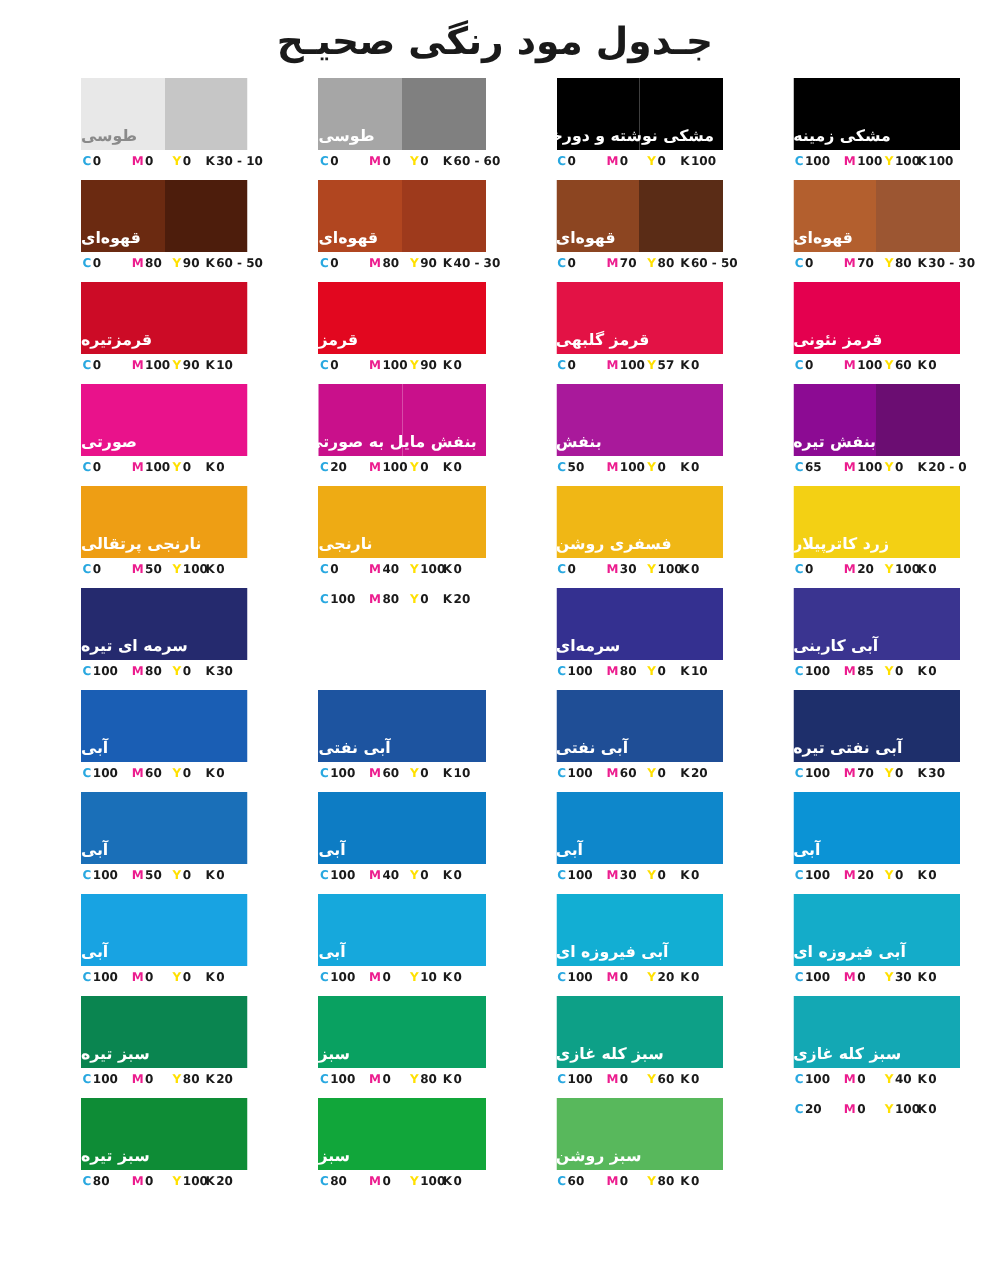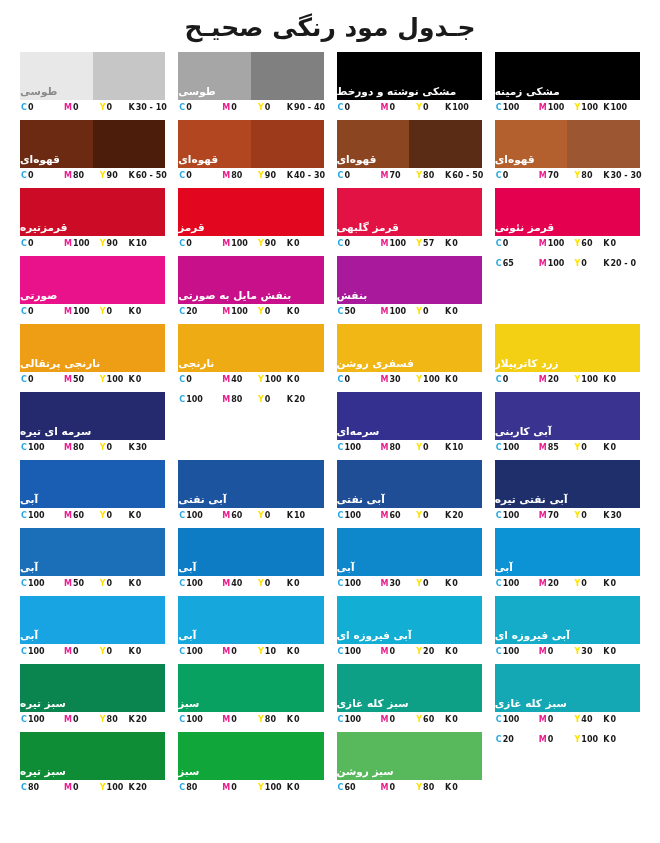--- a/index.html
+++ b/index.html
@@ -30,20 +30,21 @@
   }
   .grid{
     display:grid;
     grid-template-columns:repeat(4,1fr);
     column-gap:13px;
     row-gap:0px;
     padding:0 8px;
   }
   .cell{
     margin-bottom:8px;
+    margin-left:34px;
   }
   .swatch{
     position:relative;
     height:48px;
     width:100%;
     display:flex;
     flex-direction:row;
     overflow:hidden;
   }
   .half{
@@ -128,21 +129,21 @@
       <div class="cell">
         <div class="swatch">
           <div class="half" style="background: rgb(128, 128, 128);"></div>
           <div class="half" style="background: rgb(166, 166, 166);"></div>
           <div class="swatch-label">طوسی</div>
         </div>
         <div class="codes">
           <span class="code c"><span class="ltr-c k">C</span><span class="val">0</span></span>
           <span class="code m"><span class="ltr-m k">M</span><span class="val">0</span></span>
           <span class="code y"><span class="ltr-y k">Y</span><span class="val">0</span></span>
-          <span class="code k"><span class="ltr-k k">K</span><span class="val">90 - 40</span></span>
+          <span class="code k"><span class="ltr-k k">K</span><span class="val">60 - 60</span></span>
         </div>
       </div>
       <div class="cell">
         <div class="swatch">
           <div class="half" style="background: rgb(198, 198, 198);"></div>
           <div class="half" style="background: rgb(232, 232, 232);"></div>
           <div class="swatch-label dark">طوسی</div>
         </div>
         <div class="codes">
           <span class="code c"><span class="ltr-c k">C</span><span class="val">0</span></span>
@@ -249,20 +250,25 @@
           <div class="swatch-label">قرمزتیره</div>
         </div>
         <div class="codes">
           <span class="code c"><span class="ltr-c k">C</span><span class="val">0</span></span>
           <span class="code m"><span class="ltr-m k">M</span><span class="val">100</span></span>
           <span class="code y"><span class="ltr-y k">Y</span><span class="val">90</span></span>
           <span class="code k"><span class="ltr-k k">K</span><span class="val">10</span></span>
         </div>
       </div>
       <div class="cell">
+        <div class="swatch">
+          <div class="half" style="background: rgb(107, 13, 114);"></div>
+          <div class="half" style="background: rgb(140, 11, 147);"></div>
+          <div class="swatch-label">بنفش تیره</div>
+        </div>
         <div class="codes">
           <span class="code c"><span class="ltr-c k">C</span><span class="val">65</span></span>
           <span class="code m"><span class="ltr-m k">M</span><span class="val">100</span></span>
           <span class="code y"><span class="ltr-y k">Y</span><span class="val">0</span></span>
           <span class="code k"><span class="ltr-k k">K</span><span class="val">20 - 0</span></span>
         </div>
       </div>
       <div class="cell">
         <div class="swatch">
           <div class="half" style="background: rgb(169, 25, 155);"></div>

